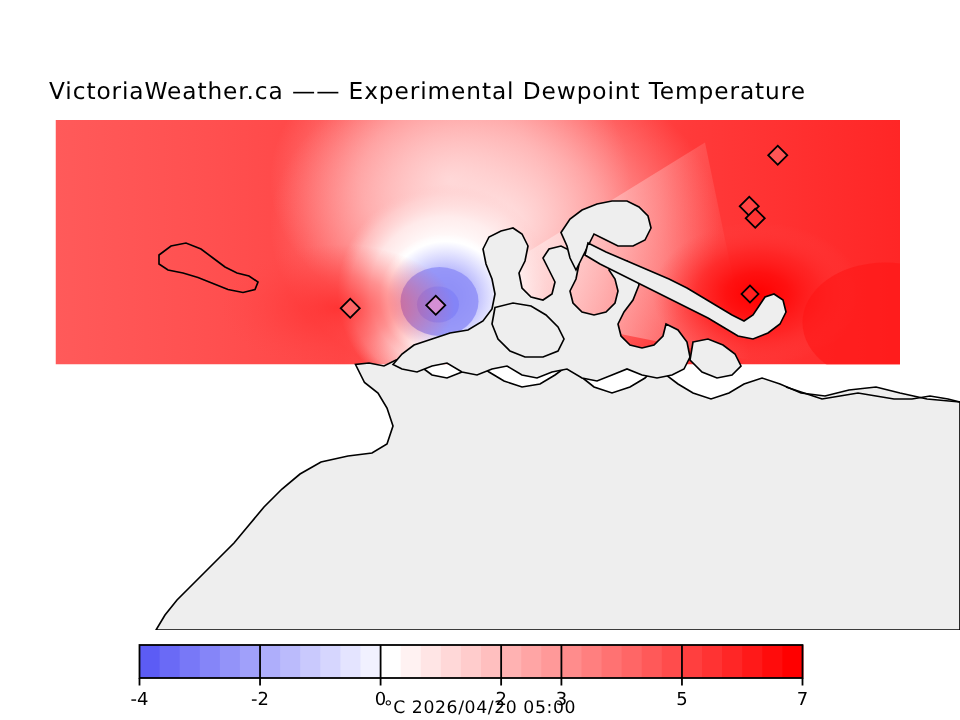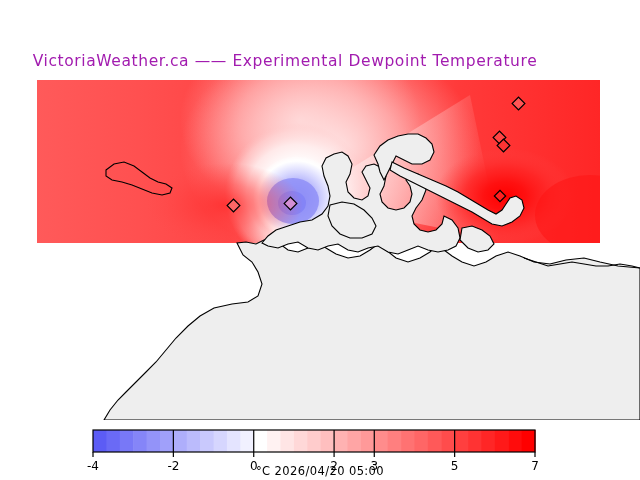--- a/index.html
+++ b/index.html
@@ -18,21 +18,21 @@
   
   #title {
     position: absolute;
     left: 0;
     top: 52px;
     width: 570px;
     text-align: center;
     font-family: "DejaVu Sans", sans-serif;
     font-size: 15.5px;
     letter-spacing: 0.6px;
-    color: #a21caf;
+    color: #000000;
     white-space: nowrap;
   }
 
   
   #map-figure {
     position: absolute;
     left: 0;
     top: 0;
     width: 640px;
     height: 420px;

